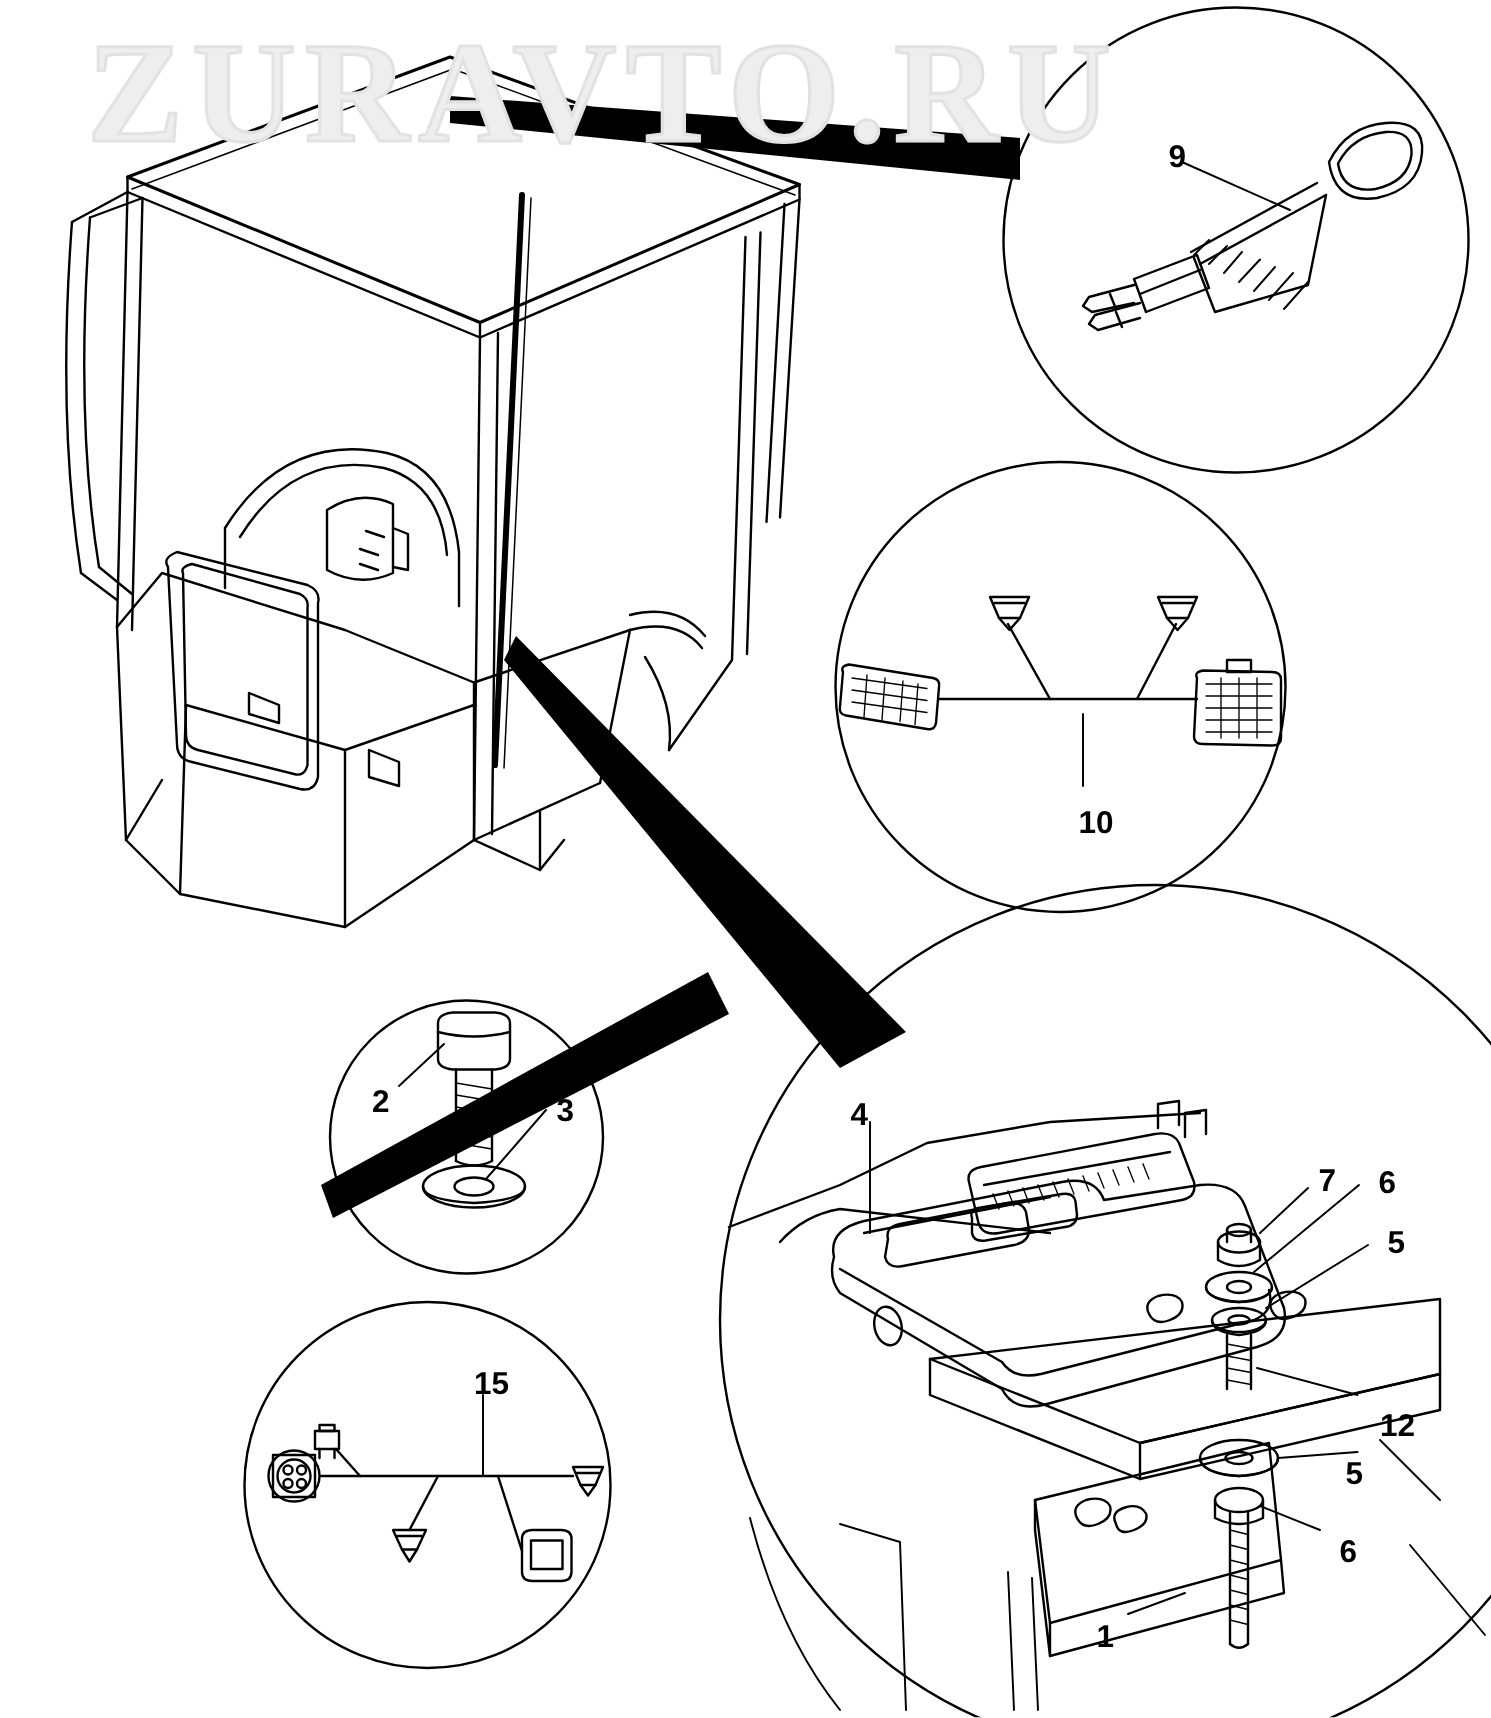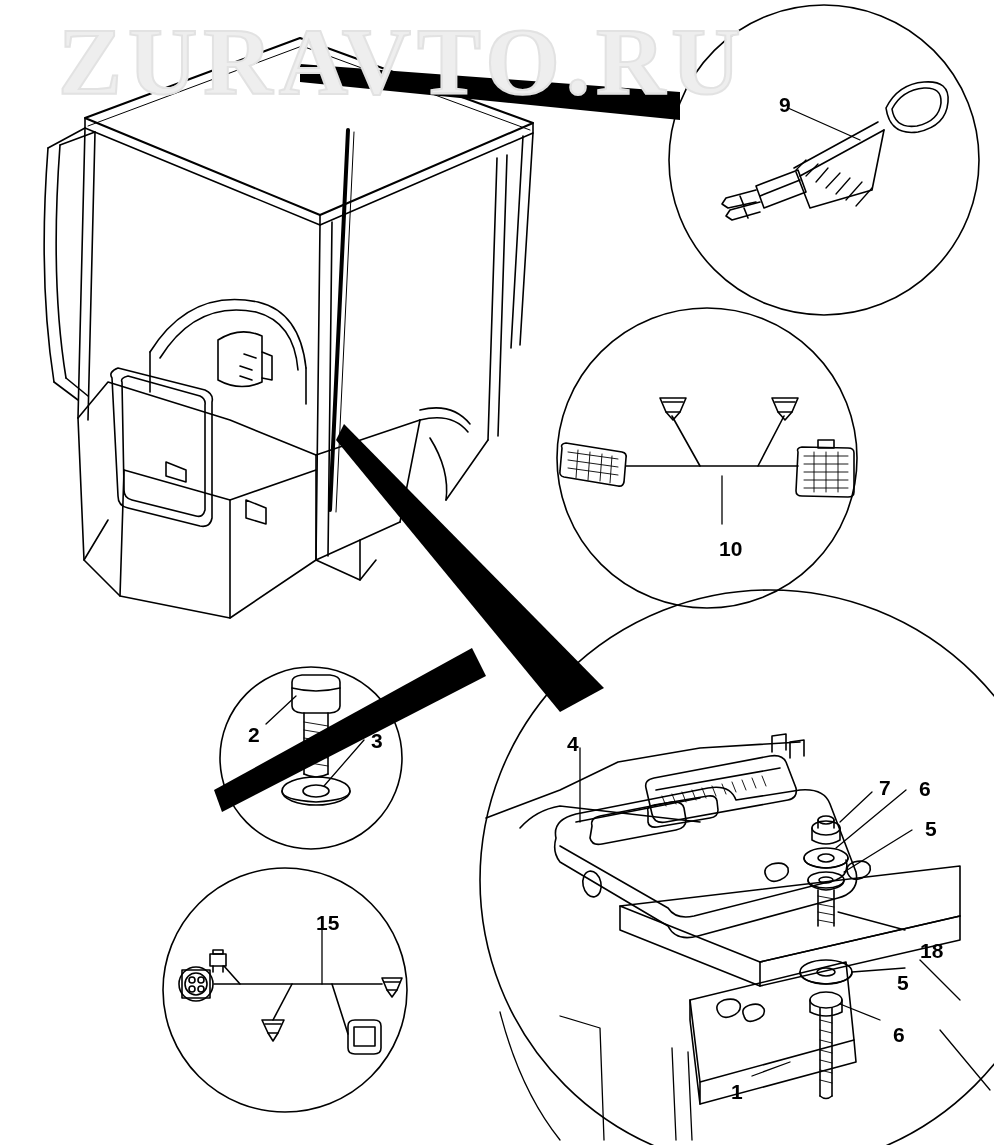--- a/index.html
+++ b/index.html
@@ -380,15 +380,15 @@
   <div class="callout" style="left:371px; top:730px;">3</div>
   <div class="callout" style="left:567px; top:733px;">4</div>
   <div class="callout" style="left:925px; top:818px;">5</div>
   <div class="callout" style="left:897px; top:972px;">5</div>
   <div class="callout" style="left:919px; top:778px;">6</div>
   <div class="callout" style="left:893px; top:1024px;">6</div>
   <div class="callout" style="left:879px; top:777px;">7</div>
   <div class="callout" style="left:779px; top:94px;">9</div>
   <div class="callout" style="left:316px; top:912px;">15</div>
   <div class="callout" style="left:719px; top:538px;">10</div>
-  <div class="callout" style="left:920px; top:940px;">18</div>
+  <div class="callout" style="left:920px; top:940px;">12</div>
 
 </div>
 
 </body></html>

